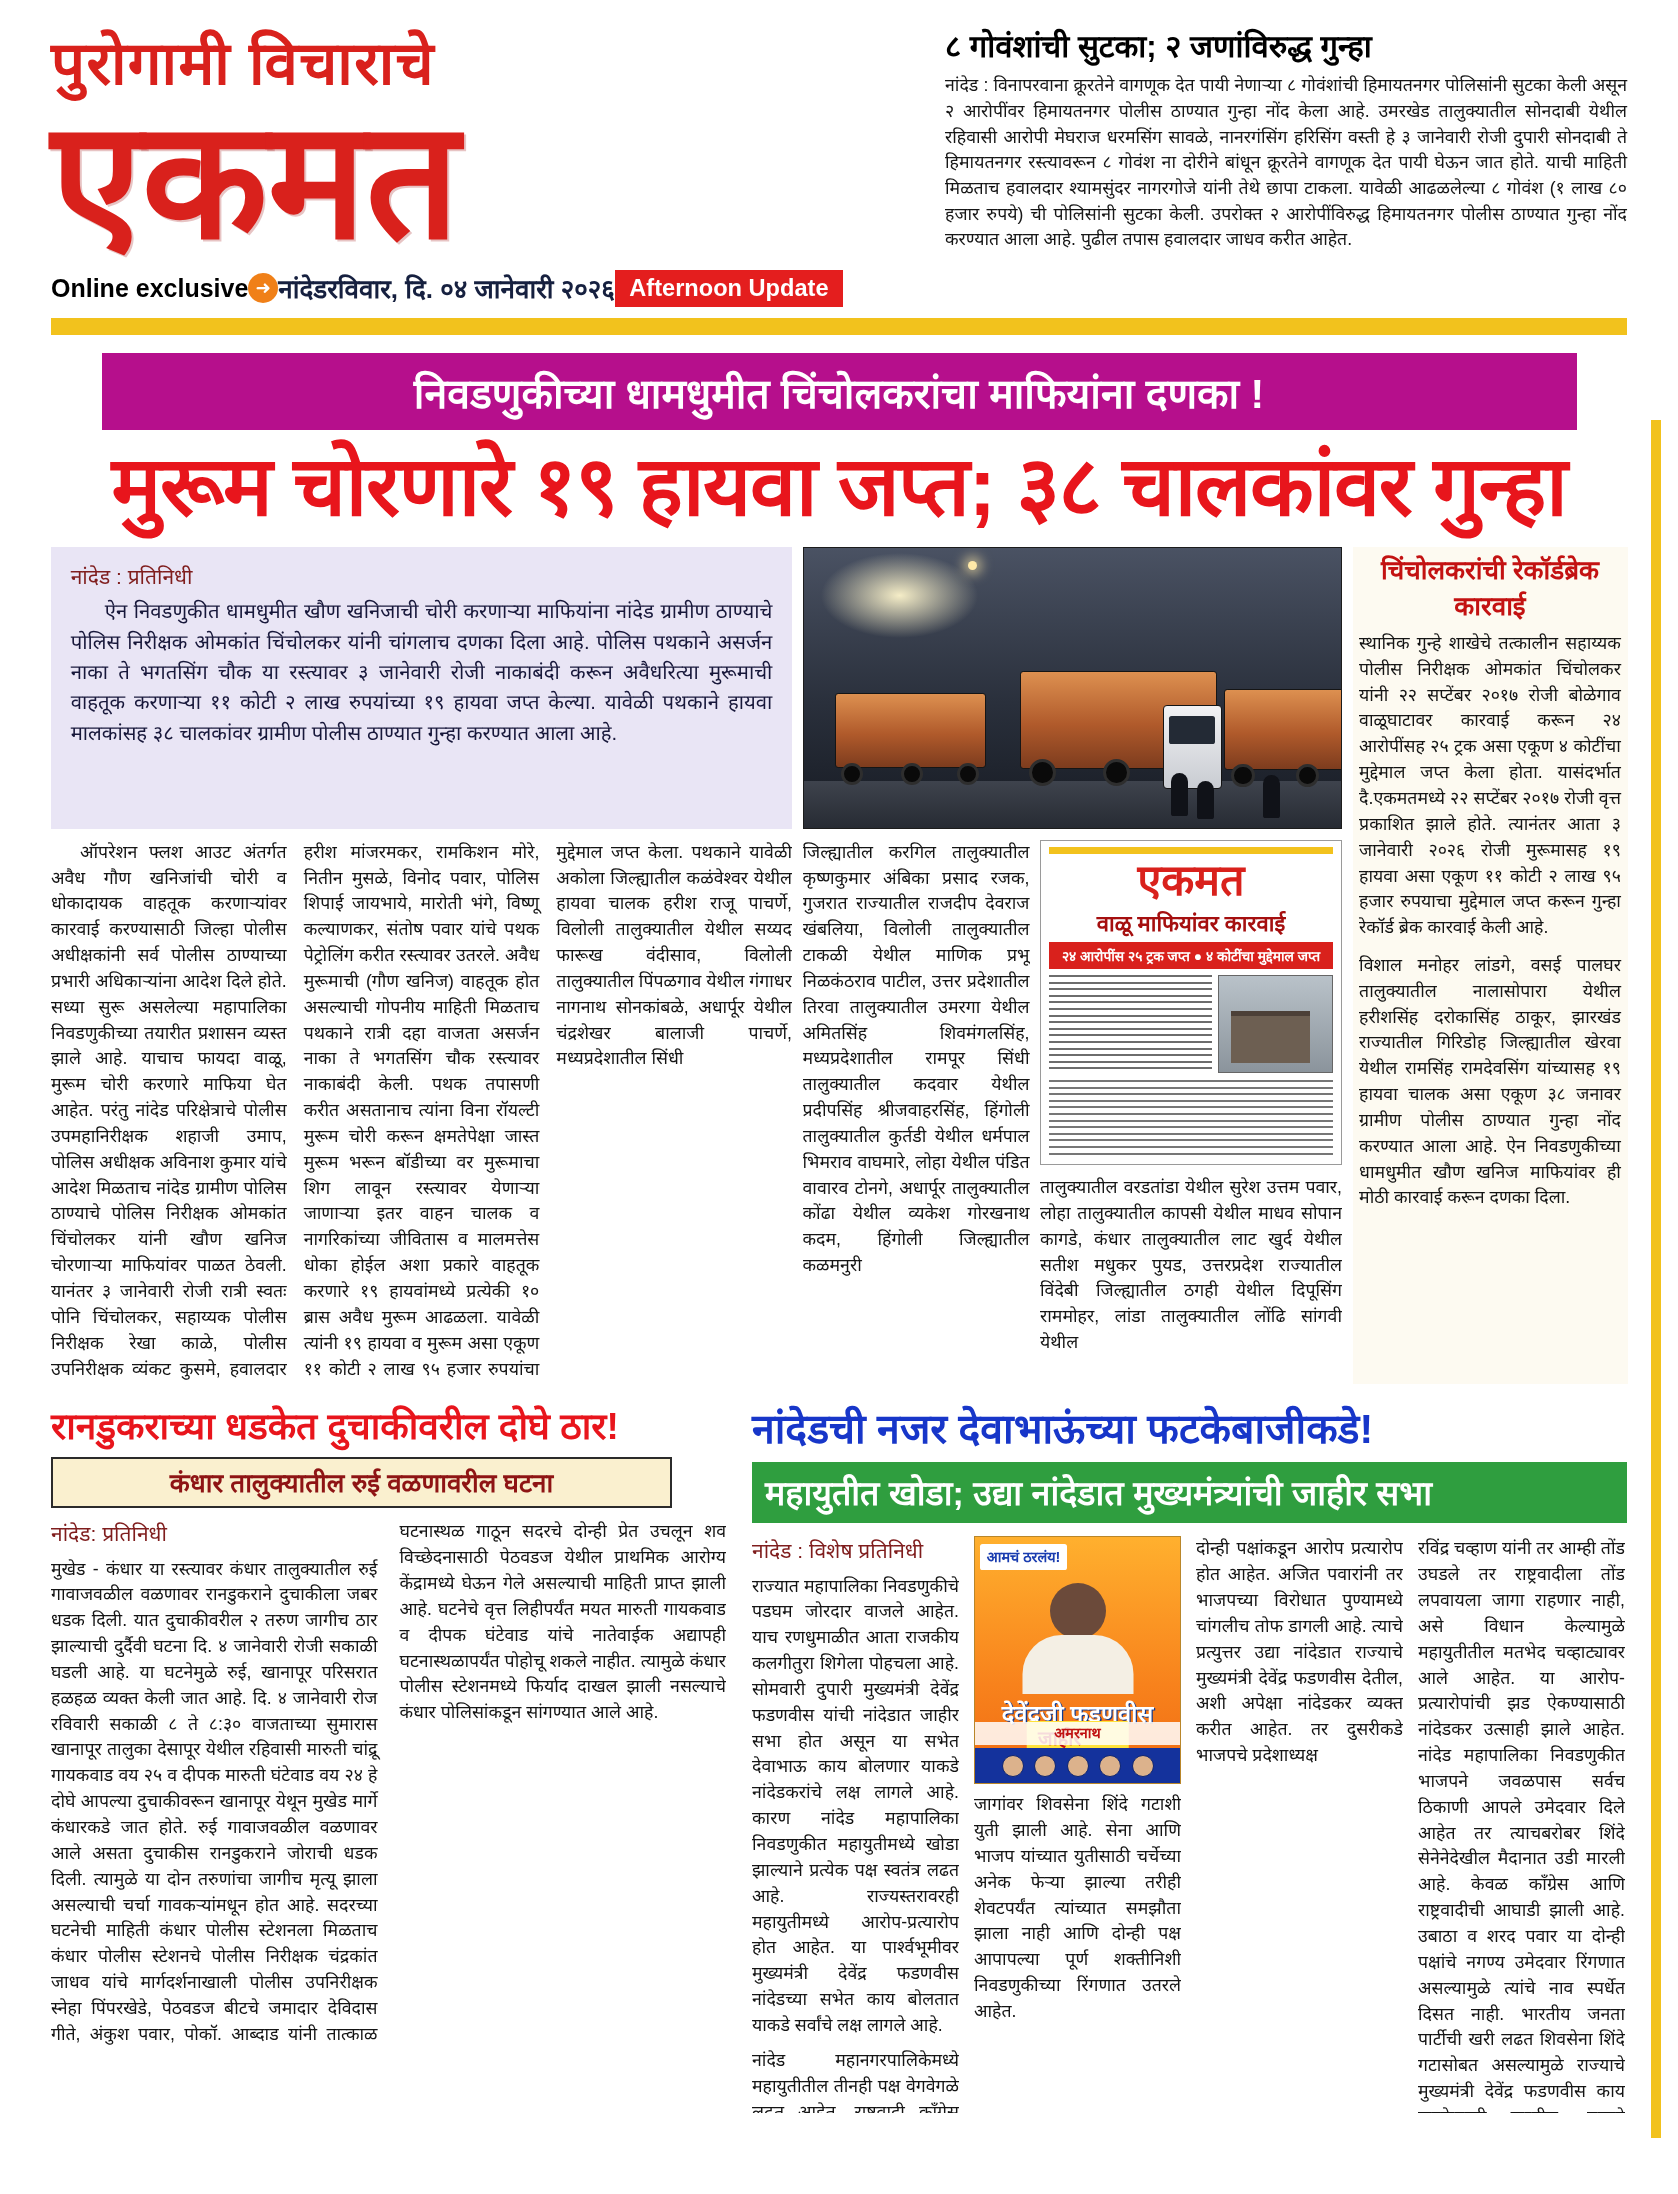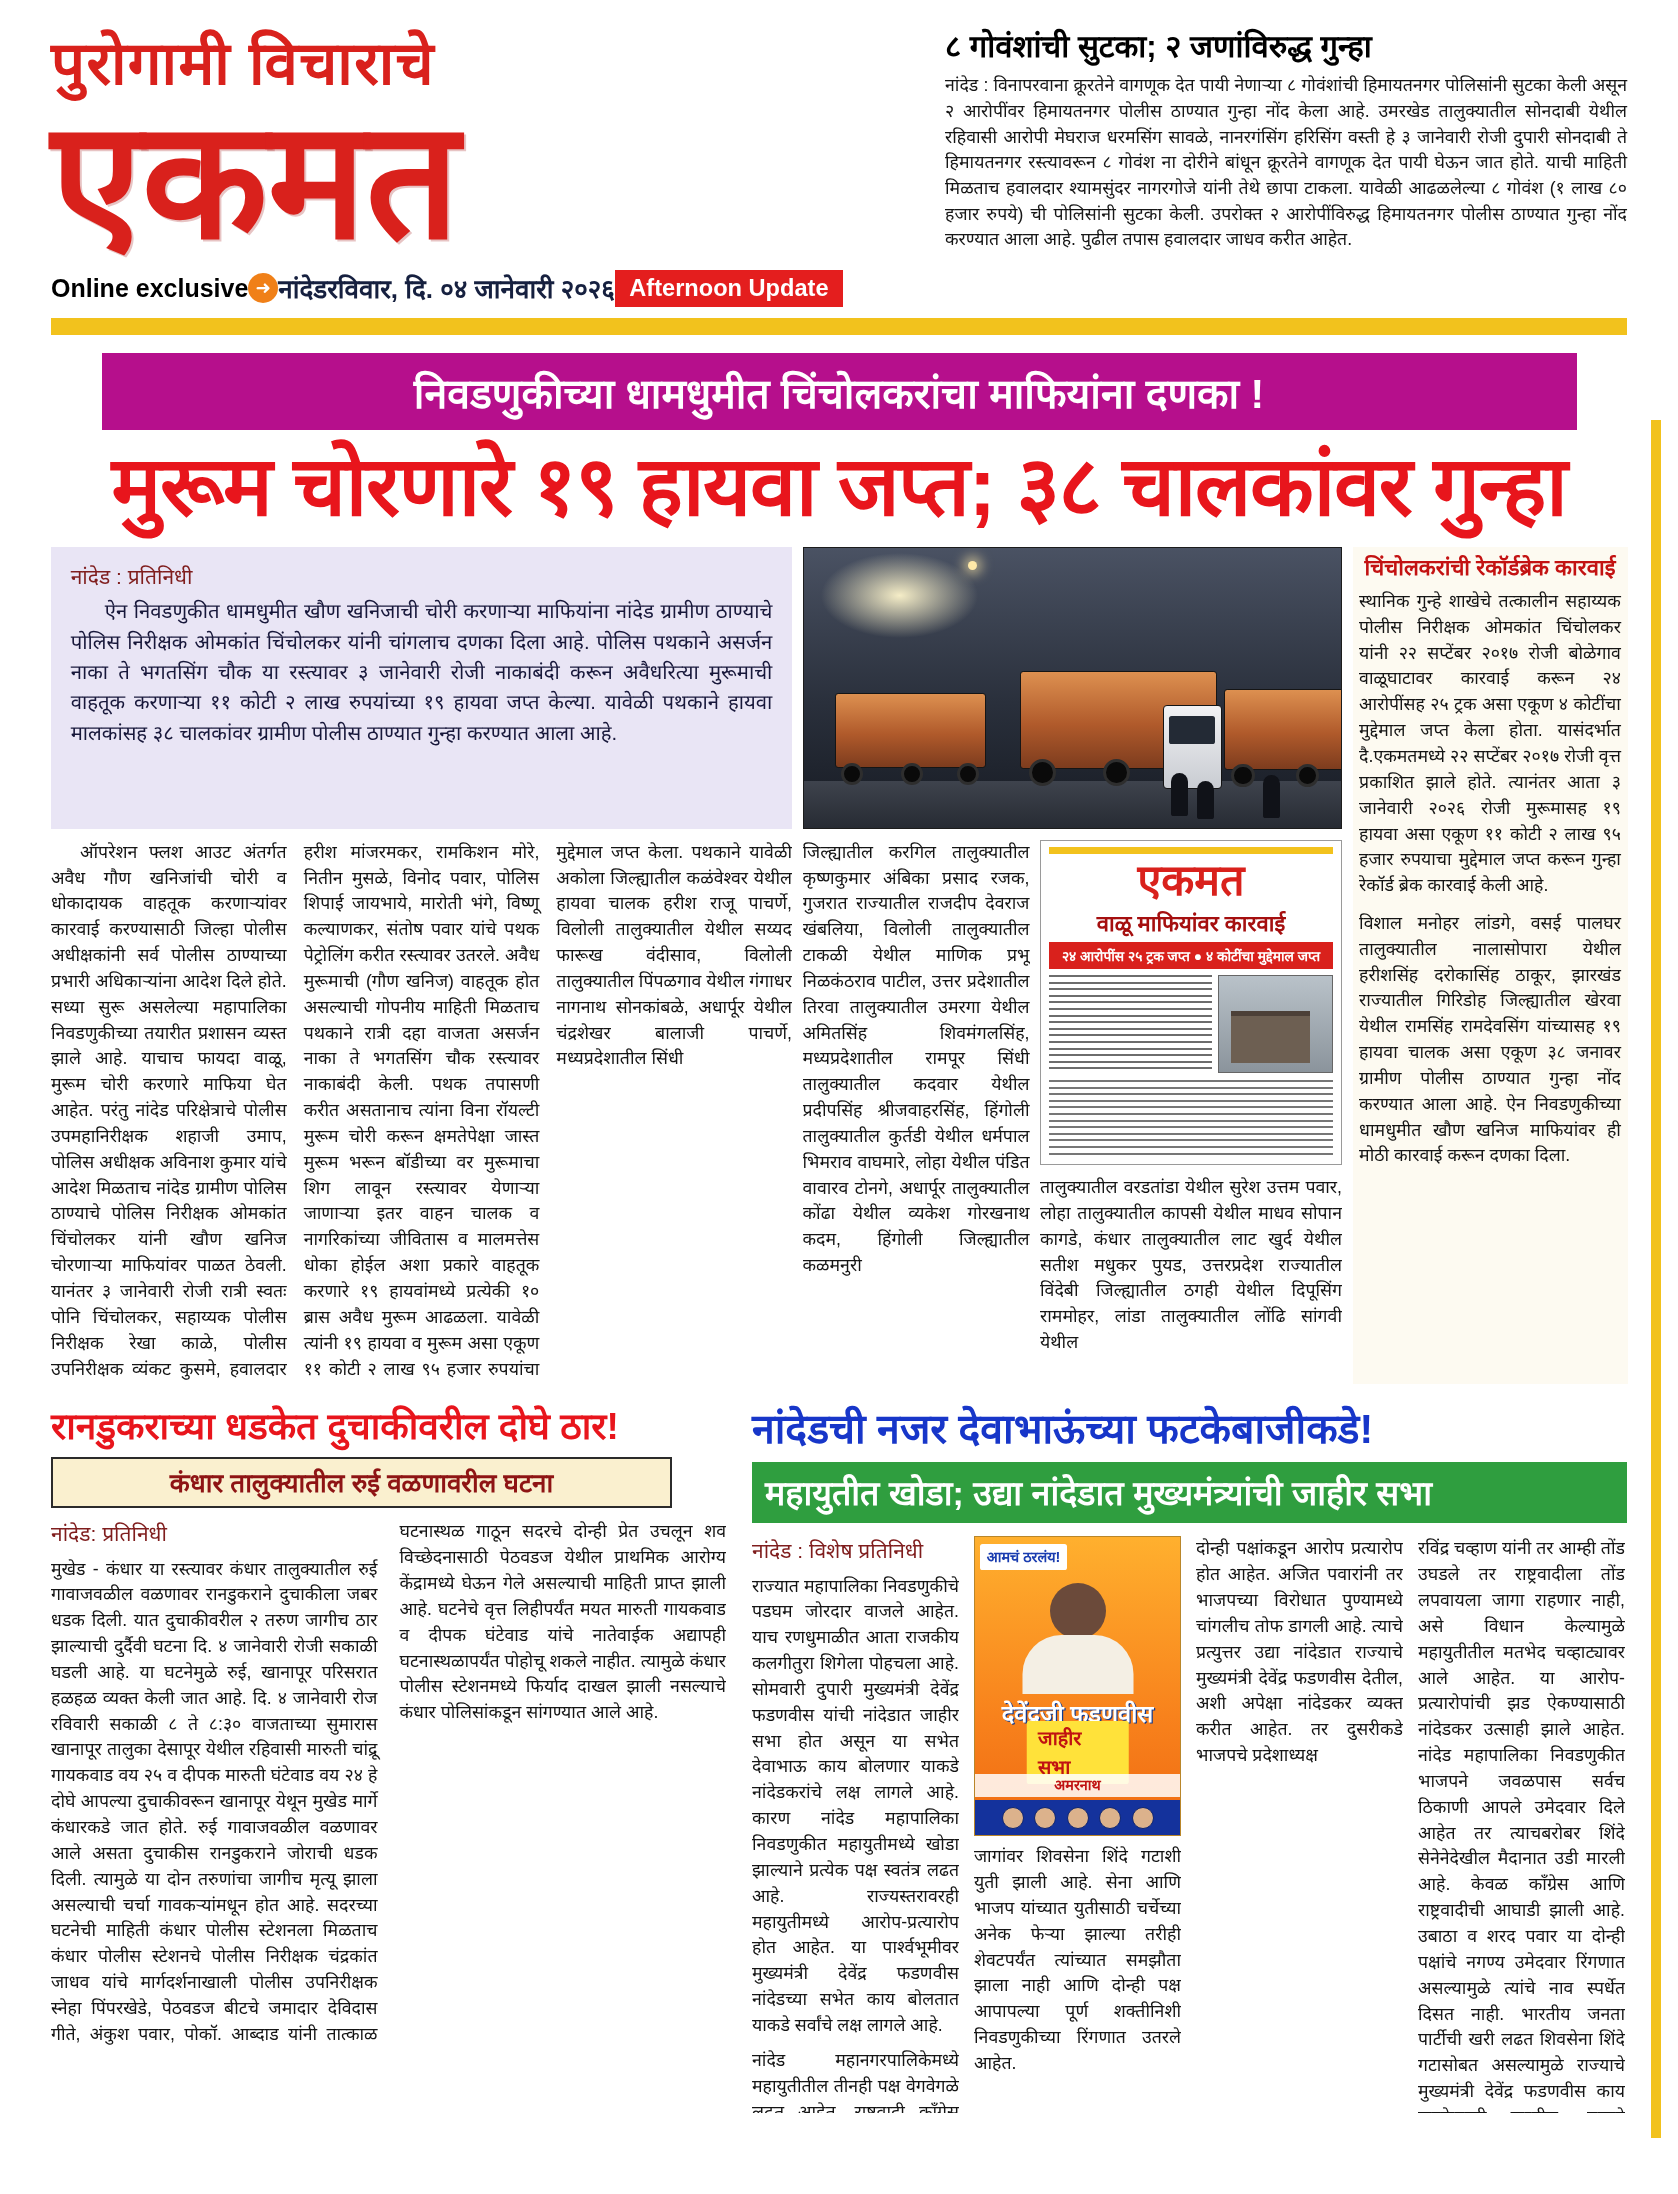--- a/index.html
+++ b/index.html
@@ -38,21 +38,21 @@
                grid-template-rows:282px 544px; gap:10.5px;
                grid-template-areas:"lead photo photo side" "body col5 clip side"; }
   .lead-box { grid-area:lead; background:#e9e5f5; padding:14.4px 19.7px; overflow:hidden; }
   .byline { font-weight:400; font-size:21px; margin-bottom:6.6px; color:#7f1d1d; }
   .lead-box p { font-size:20.3px; line-height:1.5; text-align:justify; color:#17173a; text-indent:34px; }
   .news-text { font-size:17.7px; line-height:1.46; text-align:justify; color:#141414; }
   .body-cols { grid-area:body; column-count:3; column-gap:17px; column-fill:auto; overflow:hidden; }
   .body-cols p { text-indent:29px; }
   .col5 { grid-area:col5; overflow:hidden; }
   .sidebar { grid-area:side; background:#fdfaf1; padding:3.9px 6.6px; overflow:hidden; }
-  .sidebar h3 { color:#c31212; font-weight:800; font-size:22px; text-align:center; margin-bottom:7.9px; }
+  .sidebar h3 { color:#c31212; font-weight:800; font-size:26px; text-align:center; margin-bottom:7.9px; }
   .sidebar p { margin-bottom:11.8px; }
   
   .photo { grid-area:photo; position:relative; overflow:hidden; border:0.7px solid #1c1c1c;
            background:linear-gradient(180deg,#4a5263 0%,#2a303c 55%,#161a22 100%); }
   .glow { position:absolute; left:17px; top:5.2px; width:157px; height:85px; border-radius:50%;
           background:radial-gradient(closest-side,rgba(255,246,205,.95),rgba(255,246,205,0)); }
   .road { position:absolute; left:0; right:0; bottom:0; height:47px;
           background:linear-gradient(#3e434d,#272b33); }
   .truck { position:absolute; }
   .hopper { position:absolute; left:0; right:0; top:0; bottom:17px; border-radius:3.3px; border:1.3px solid #151515;
@@ -84,21 +84,21 @@
   .acc h2 { color:#e8151c; font-weight:900; font-size:37px; line-height:1.1; }
   .acc-subhead { width:92%; margin-top:9.2px; border:2px solid #2b2b2b; background:#faf0cf; color:#8e1414;
                  font-weight:700; font-size:26px; text-align:center; padding:5.2px 3.9px; }
   .acc-body { margin-top:11.8px; column-count:2; column-gap:22px; column-fill:auto; height:551px; overflow:hidden; }
   .rally h2 { color:#1736c9; font-weight:900; font-size:41px; line-height:1.1; }
   .green-banner { background:#2f9e3f; color:#fff; font-weight:800; font-size:34px; padding:7.9px 13px; margin-top:9.2px; }
   .rally-cols { display:flex; gap:15px; margin-top:13px; height:577px; overflow:hidden; }
   .rally-col { width:207px; overflow:hidden; }
   .rally-col p { margin-bottom:9.2px; }
   
-  .poster { width:100%; height:300px; position:relative; overflow:hidden; border:1.3px solid #b9862a;
+  .poster { width:100%; height:248px; position:relative; overflow:hidden; border:1.3px solid #b9862a;
             background:linear-gradient(180deg,#ffb02e 0%,#f8821c 60%,#ef6a12 100%); margin-bottom:7.9px; }
   .poster-ribbon { position:absolute; left:5.2px; top:6.6px; background:#fff; color:#1a3db0;
                    font-weight:800; font-size:14.4px; padding:2.6px 6.6px; border-radius:2.6px; }
   .poster-head { position:absolute; left:50%; top:46px; transform:translateX(-50%);
                  width:56px; height:56px; border-radius:50%; background:#6b4a3a; }
   .poster-torso { position:absolute; left:50%; top:98px; transform:translateX(-50%);
                   width:111px; height:59px; border-radius:39px 39px 0 0; background:#f4efe4; }
   .poster-name { position:absolute; left:0; right:0; top:160px; text-align:center; color:#ffffff;
                  font-weight:900; font-size:23.6px; text-shadow:1.3px 1.3px 0 #123a8f; }
   .poster-event { position:absolute; left:50%; top:184px; transform:translateX(-50%);

